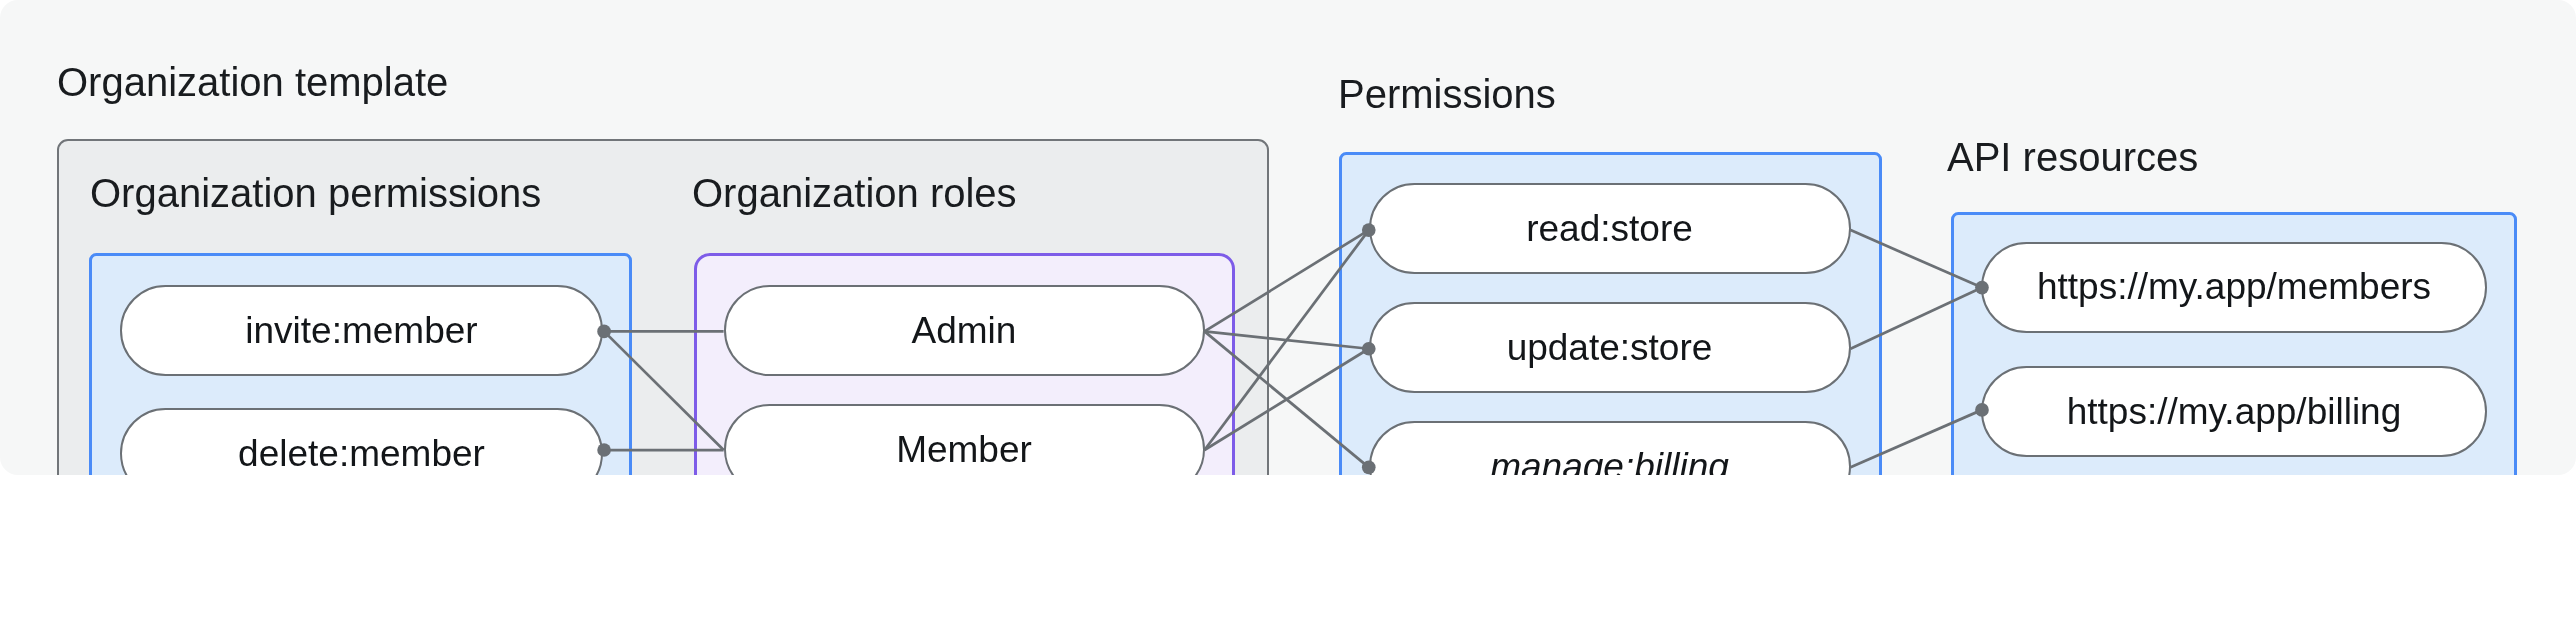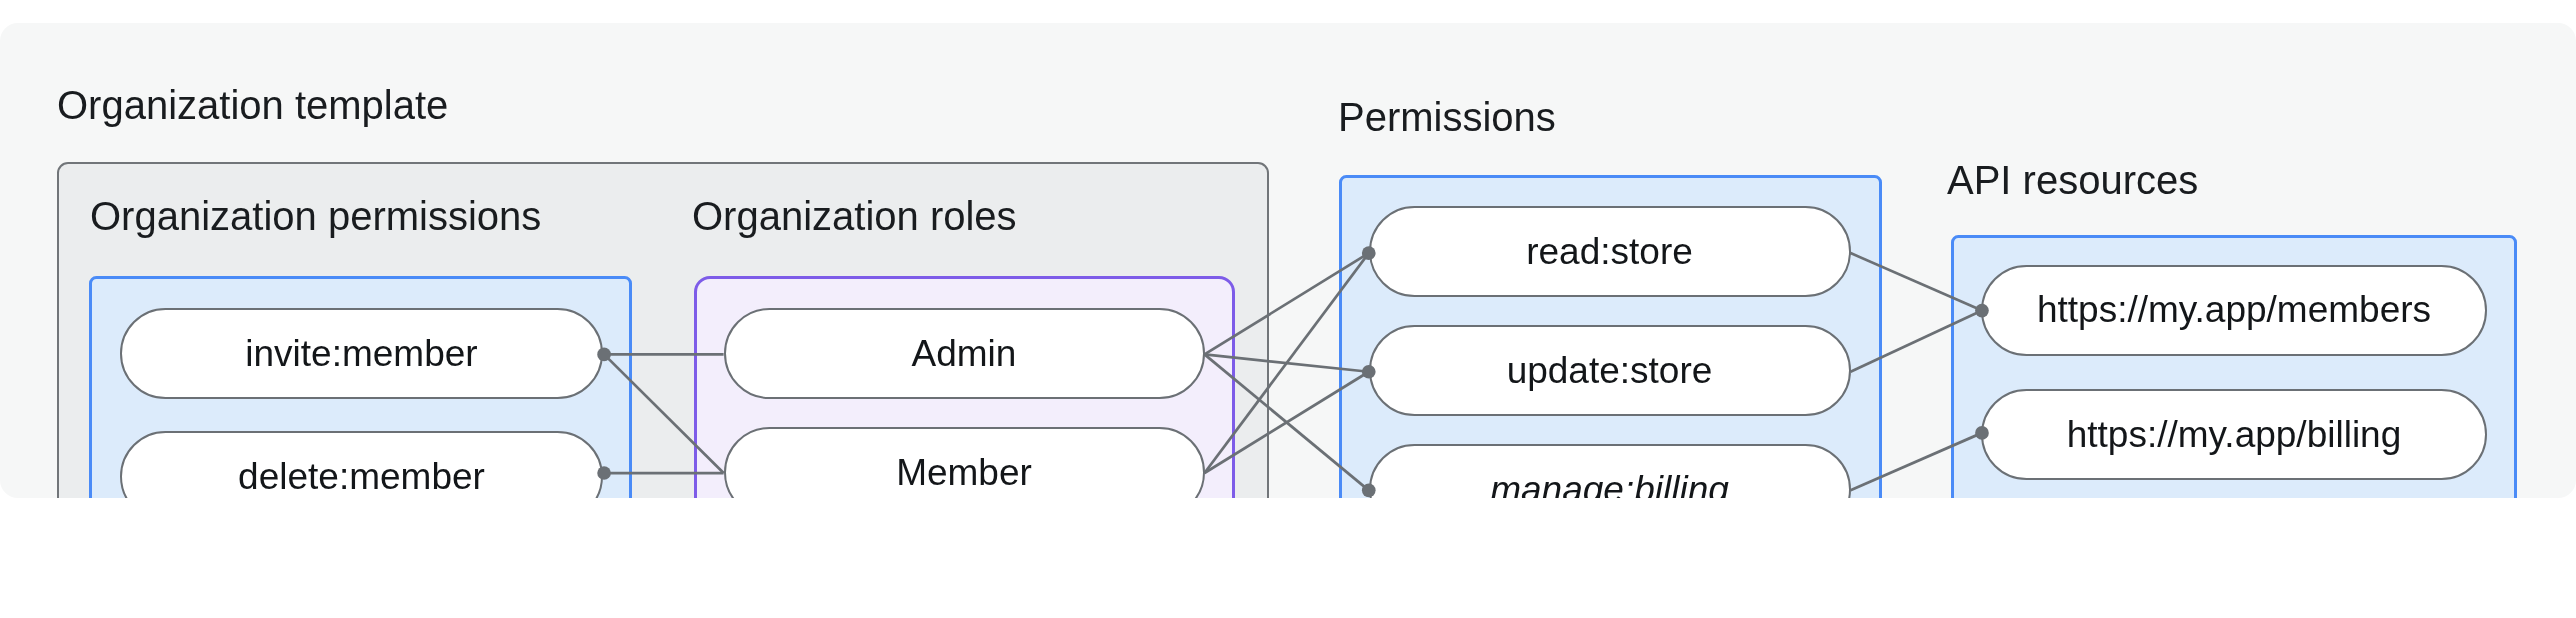--- a/index.html
+++ b/index.html
@@ -7,21 +7,21 @@
     --gray-box-fill:#ebedee; --gray-box-border:#717579;
     --blue-border:#4a8bf7; --blue-fill:#dcebfb;
     --purple-border:#7d5ce8; --purple-fill:#f3eefc;
     --pill-border:#6b7075; --line:#6b7075;
     --heading:#191c1f; --pill-text:#131619;
   }
   *{box-sizing:border-box;margin:0;padding:0;}
   html,body{width:2576px;height:619px;background:#ffffff;}
   body{font-family:"Liberation Sans","DejaVu Sans",sans-serif;}
   .canvas{position:relative;width:2576px;height:475px;background:var(--page-bg);
-          border-radius:var(--canvas-radius);overflow:hidden;margin-top:23px;}
+          border-radius:var(--canvas-radius);overflow:hidden;}
   .heading{position:absolute;font-size:40px;line-height:1;font-weight:500;
            color:var(--heading);letter-spacing:0px;white-space:nowrap;}
   .box{position:absolute;border-radius:9px;}
   .box.gray{background:var(--gray-box-fill);border:2.7px solid var(--gray-box-border);border-radius:11px;}
   .box.blue{background:var(--blue-fill);border:3.7px solid var(--blue-border);border-radius:7.3px;}
   .box.purple{background:var(--purple-fill);border:3.7px solid var(--purple-border);border-radius:16px;}
   .pill{position:absolute;background:#ffffff;border:2.7px solid var(--pill-border);
         border-radius:912px;display:flex;align-items:center;justify-content:center;
         font-size:37px;color:var(--pill-text);white-space:nowrap;}
   

